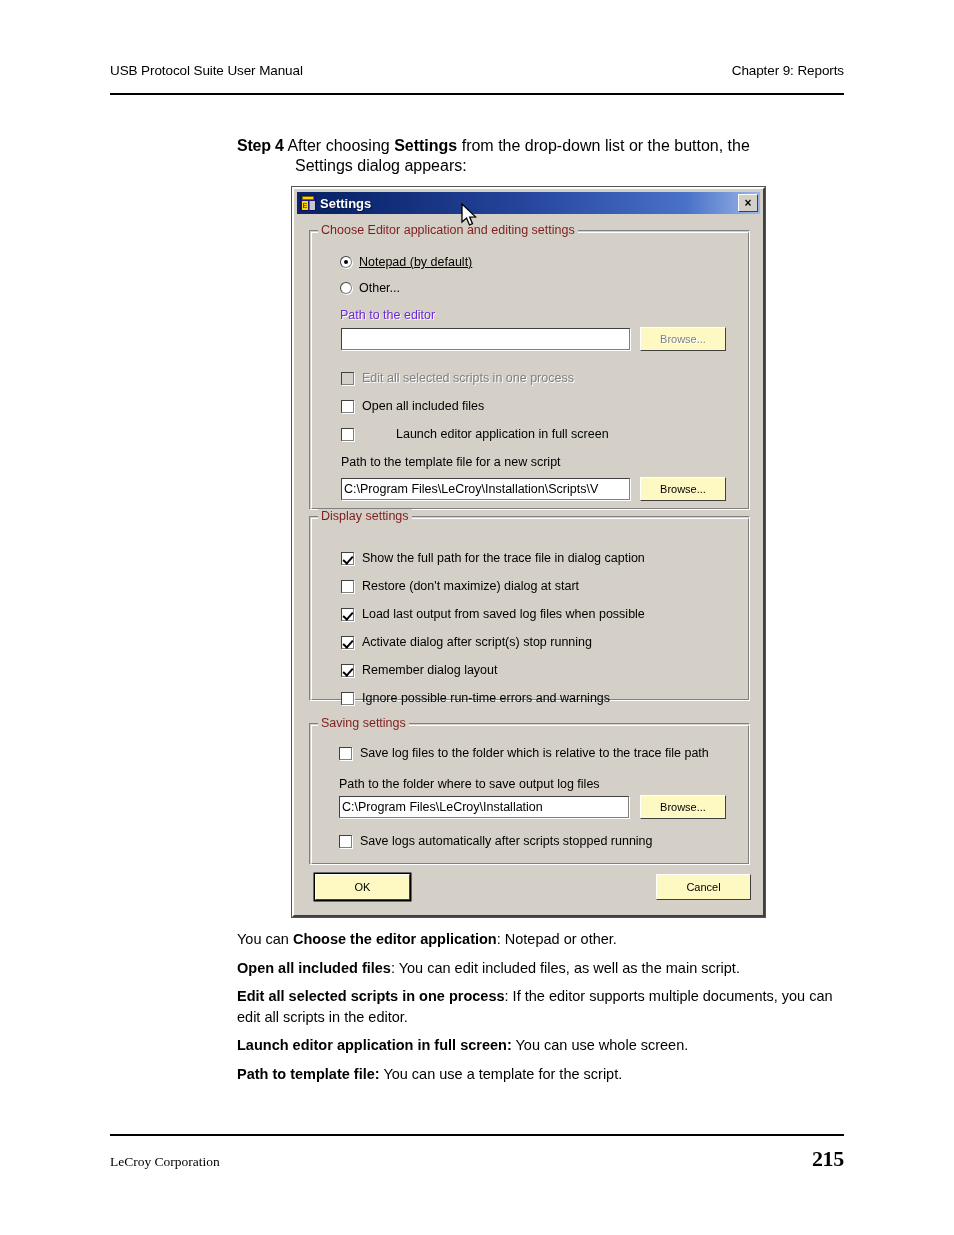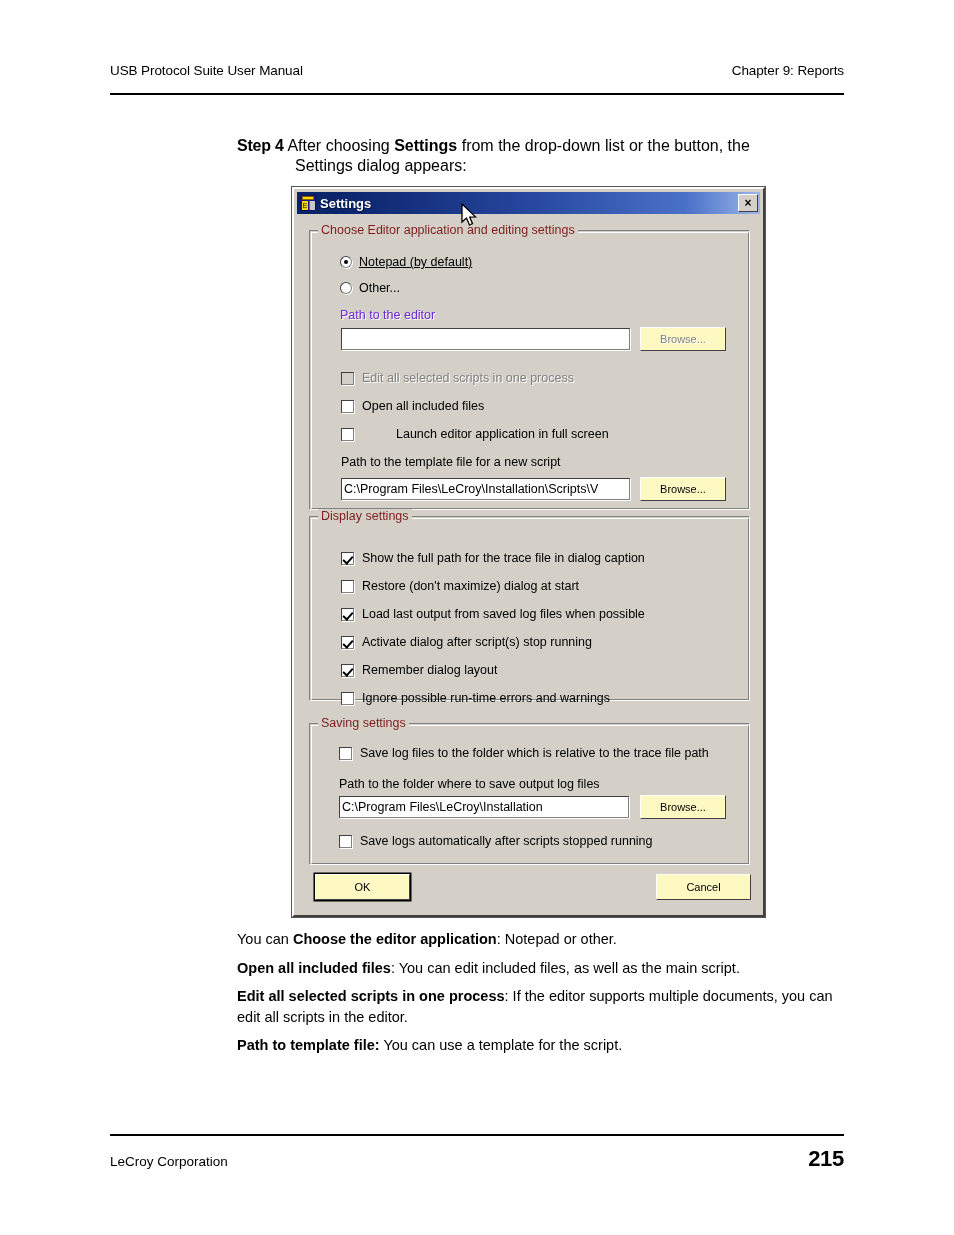--- a/index.html
+++ b/index.html
@@ -46,20 +46,21 @@
   }
   .page-footer {
     position: absolute;
     left: 110px;
     top: 1146px;
     width: 734px;
     display: flex;
     justify-content: space-between;
     align-items: baseline;
     font-size: 13.5px;
+    font-family: Liberation Serif, serif;
   }
   .page-number {
     font-size: 22px;
     font-weight: bold;
     letter-spacing: -0.3px;
   }
 
   
   .step-block {
     position: absolute;
@@ -458,20 +459,21 @@
     <div class="btn default" style="left:20px; top:684px; width:95px; height:26px;">OK</div>
     <div class="btn" style="left:353px; top:684px; width:95px; height:26px;margin-left:8px;">Cancel</div>
 
   </div>
 </div>
 
 <div class="body-list">
   <p><span>You can </span><b>Choose the editor application</b><span>: Notepad or other.</span></p>
   <p><b>Open all included files</b><span>: You can edit included files, as well as the main script.</span></p>
   <p><b>Edit all selected scripts in one process</b><span>: If the editor supports multiple documents, you can edit all scripts in the editor.</span></p>
+  <p><b>Launch editor application in full screen:</b><span> You can use whole screen.</span></p>
   <p><b>Path to template file:</b><span> You can use a template for the script.</span></p>
 </div>
 
 <div class="footer-rule"></div>
 <div class="page-footer">
   <span>LeCroy Corporation</span>
   <span class="page-number">215</span>
 </div>
 
 </body></html>

